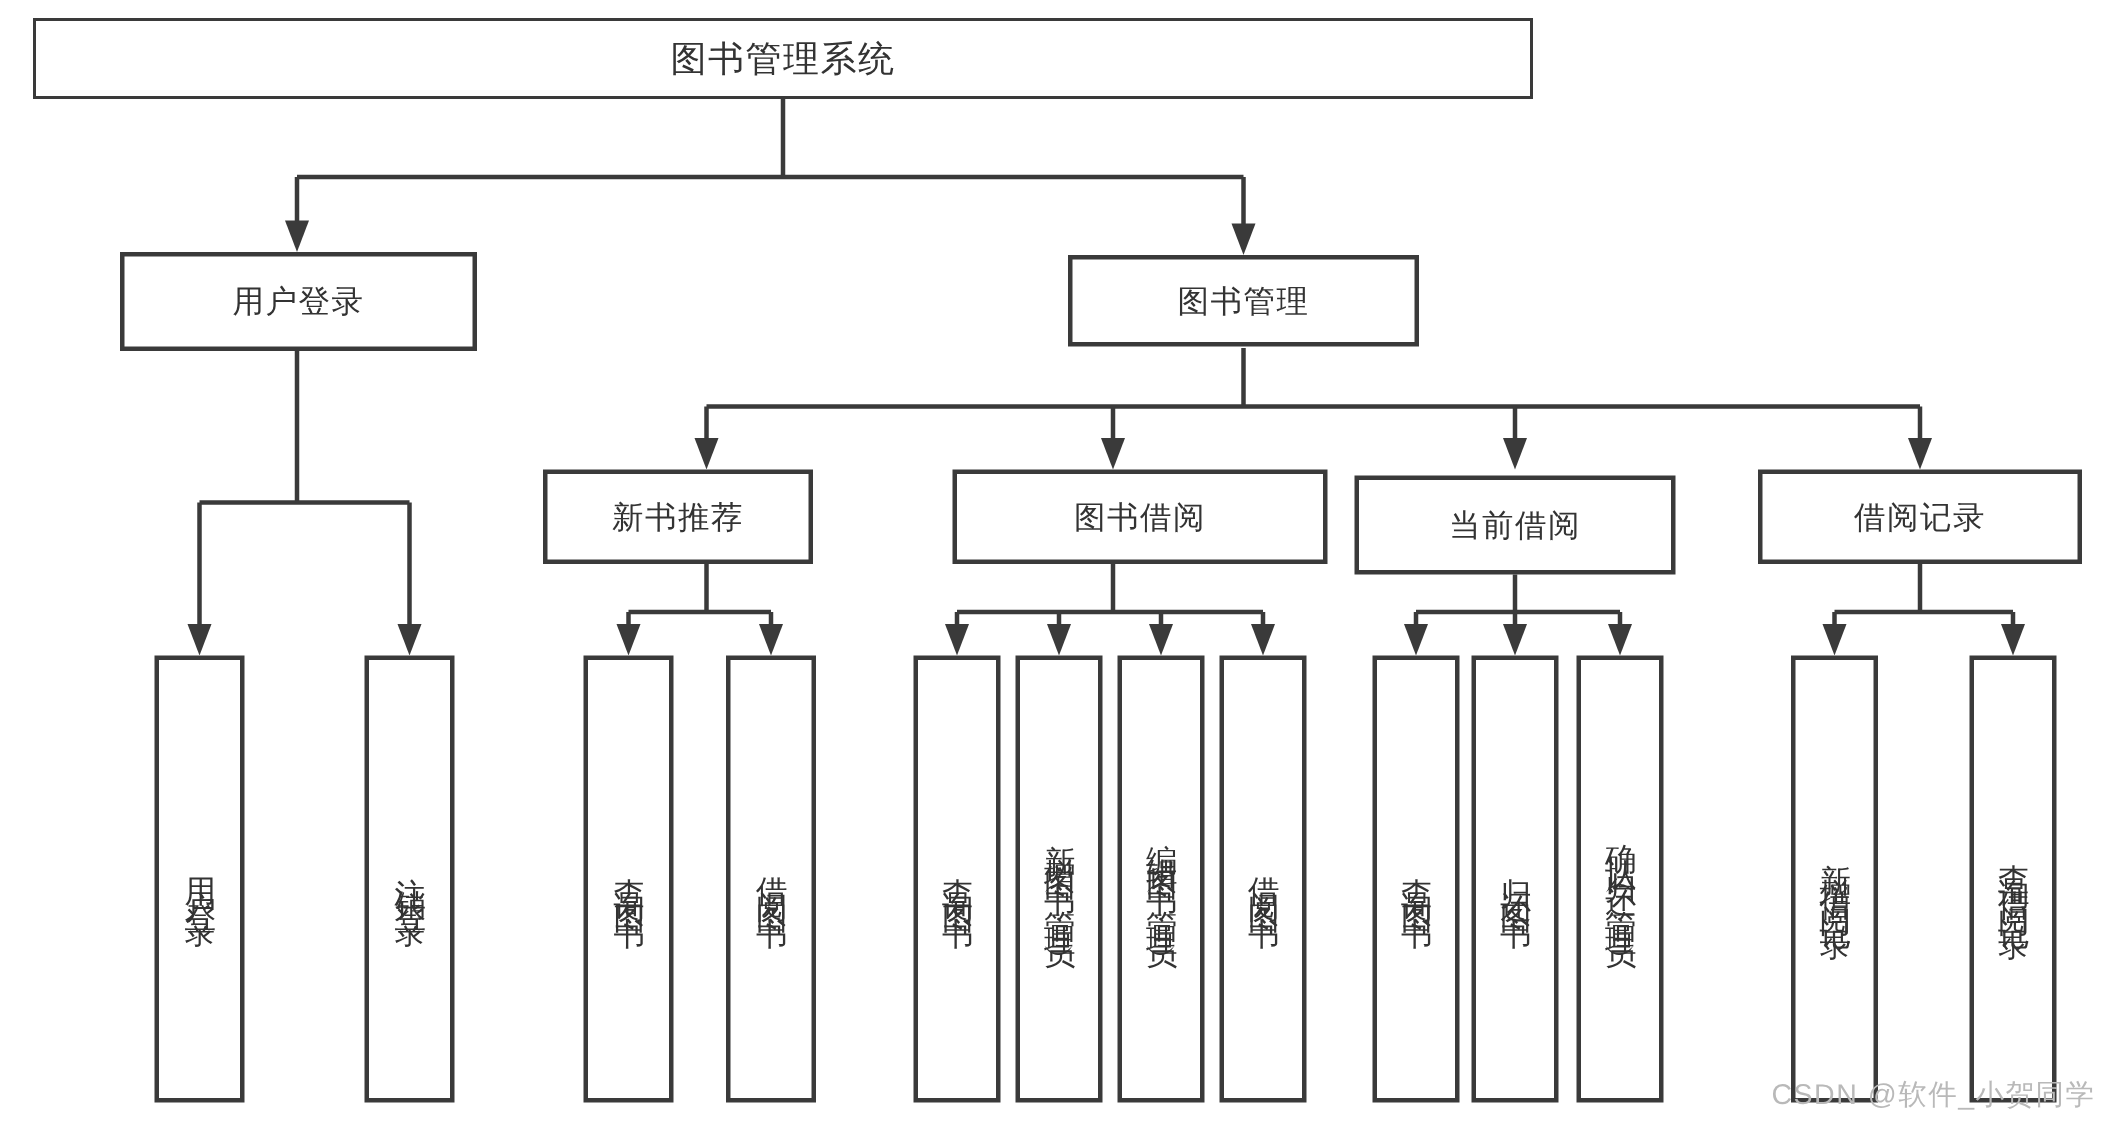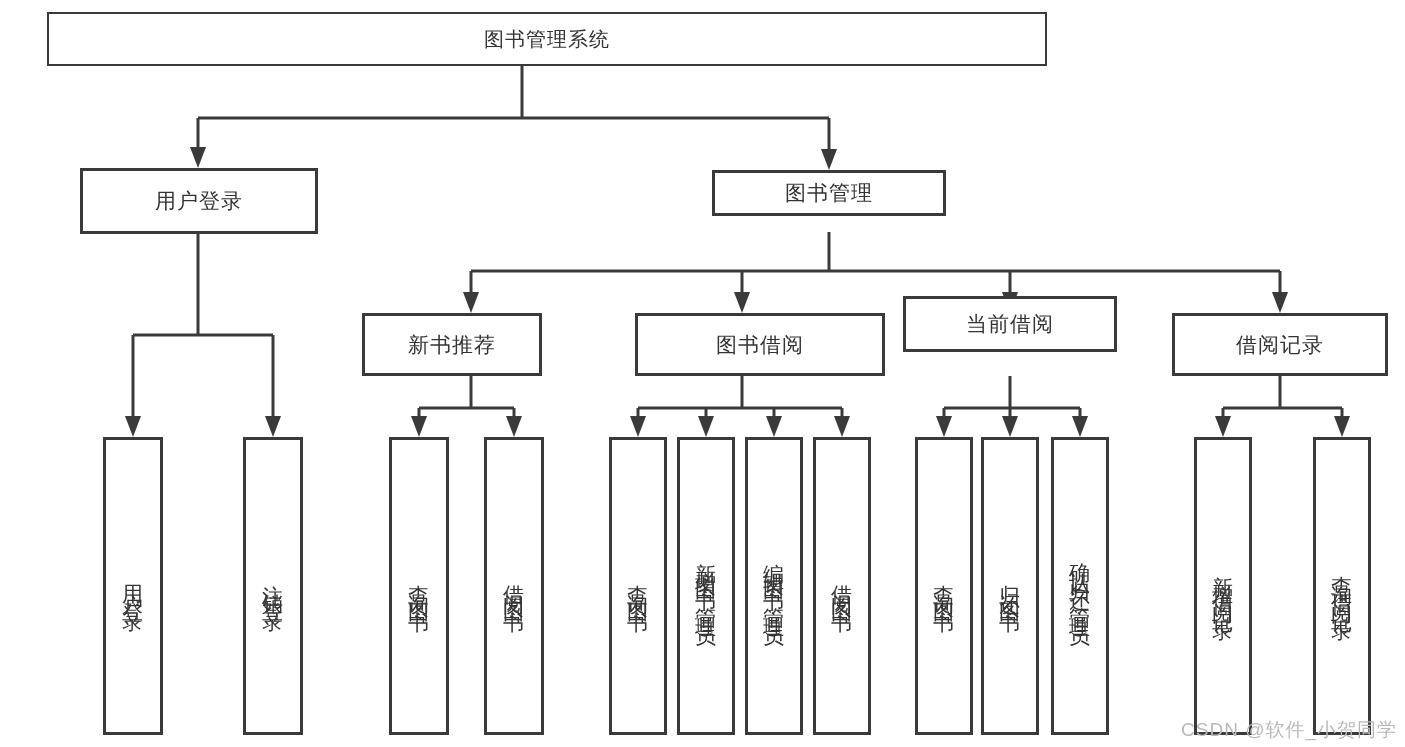--- a/index.html
+++ b/index.html
@@ -14,21 +14,21 @@
   .box {
     position:absolute;
     background:#ffffff;
     border:3px solid #3a3a3a;
     box-sizing:border-box;
     display:flex; align-items:center; justify-content:center;
     color:#333333;
     z-index:2;
   }
   .hbox { font-size:21px; letter-spacing:1px; }
-  .root-box { border-width:2.5px; font-size:20px;margin-left:25px; }
+  .root-box { border-width:2.5px; font-size:24px; }
   .vbox .vtext {
     writing-mode:vertical-rl;
     text-orientation:mixed;
     font-size:21px;
     letter-spacing:9px;
     line-height:1;
     white-space:nowrap;
   }
   .watermark {
     position:absolute;
@@ -111,31 +111,31 @@
     </g>
   </svg>
 
   <div class="box hbox root-box" style="left:22px;top:12px;width:1000px;height:54px">
     <span>图书管理系统</span>
   </div>
 
   <div class="box hbox" style="left:80px;top:168px;width:238px;height:66px">
     <span>用户登录</span>
   </div>
-  <div class="box hbox" style="left:712px;top:170px;width:234px;height:46px">
+  <div class="box hbox" style="left:712px;top:170px;width:234px;height:61px">
     <span>图书管理</span>
   </div>
 
   <div class="box hbox" style="left:362px;top:313px;width:180px;height:63px">
     <span>新书推荐</span>
   </div>
   <div class="box hbox" style="left:635px;top:313px;width:250px;height:63px">
     <span>图书借阅</span>
   </div>
-  <div class="box hbox" style="left:903px;top:296px;width:214px;height:56px">
+  <div class="box hbox" style="left:903px;top:317px;width:214px;height:66px">
     <span>当前借阅</span>
   </div>
   <div class="box hbox" style="left:1172px;top:313px;width:216px;height:63px">
     <span>借阅记录</span>
   </div>
 
   <div class="box vbox" style="left:103px;top:437px;width:60px;height:298px">
     <span class="vtext">用户登录</span>
   </div>
   <div class="box vbox" style="left:243px;top:437px;width:60px;height:298px">

